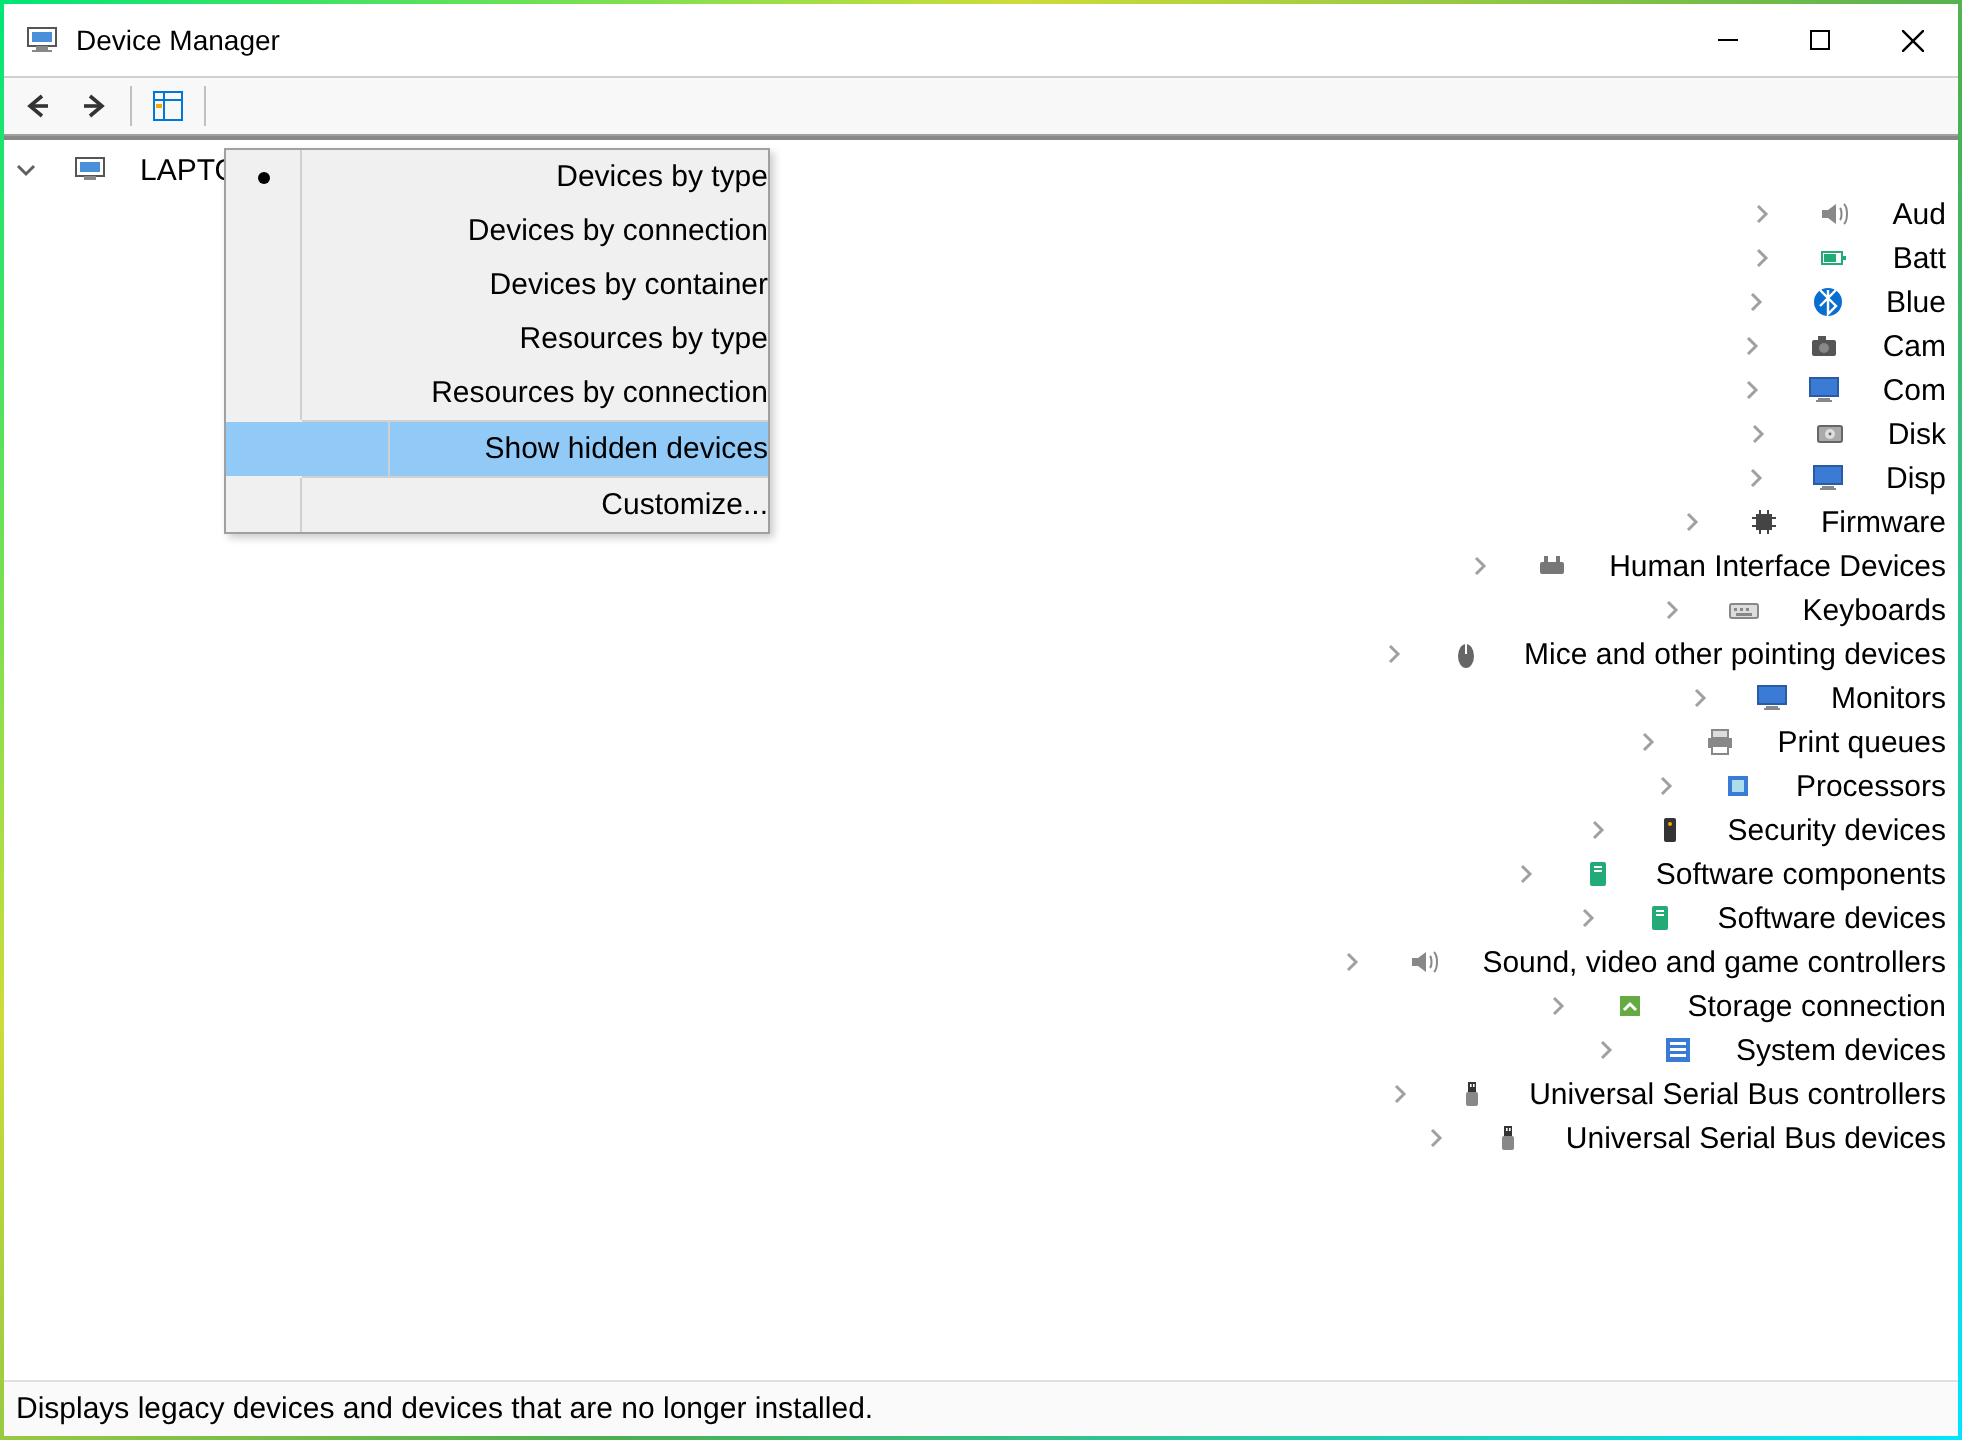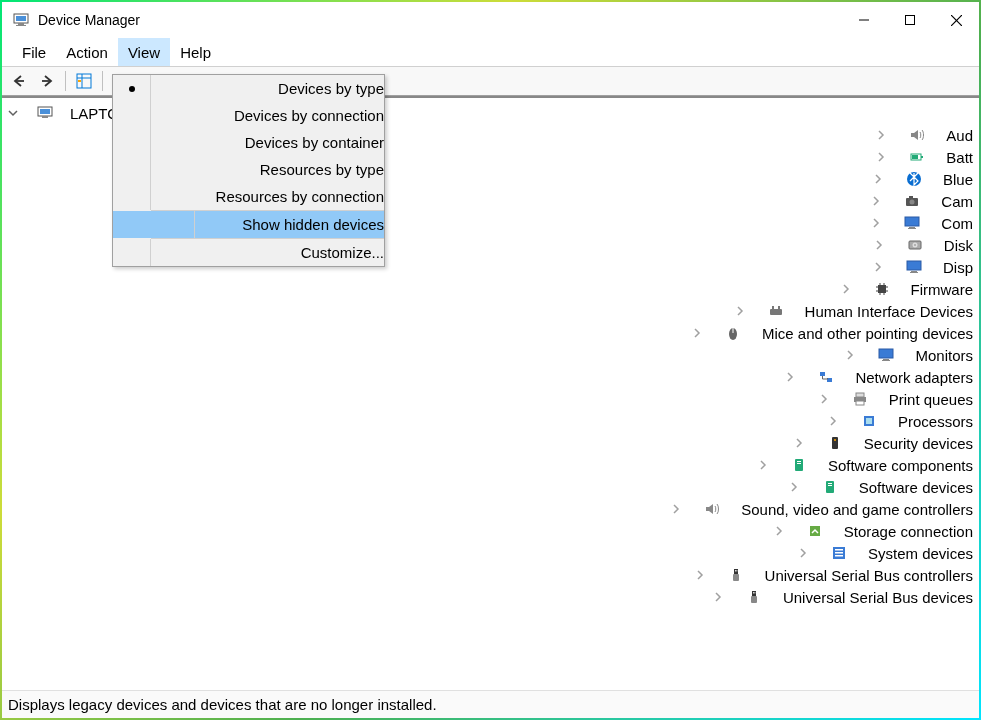--- a/index.html
+++ b/index.html
@@ -201,26 +201,20 @@
         </svg>
     </div>
     <div class="win-btn">
       <svg width="11" height="11">
           <line x1="0" y1="0" x2="11" y2="11" stroke="#000" stroke-width="1.2"></line>
           <line x1="11" y1="0" x2="0" y2="11" stroke="#000" stroke-width="1.2"></line>
         </svg>
     </div>
   </div>
 
-  <div class="menubar">
-    <div class="menu-item">File</div>
-    <div class="menu-item">Action</div>
-    <div class="menu-item open">View</div>
-    <div class="menu-item">Help</div>
-  </div>
 
   <div class="toolbar">
     <div class="tool-btn">
       <svg width="16" height="16" viewBox="0 0 16 16">
           <path d="M10 3 L4 8 L10 13" fill="none" stroke="#333" stroke-width="1.8"></path>
           <line x1="4" y1="8" x2="13" y2="8" stroke="#333" stroke-width="1.8"></line>
         </svg>
     </div>
     <div class="tool-btn">
       <svg width="16" height="16" viewBox="0 0 16 16">
@@ -398,55 +392,57 @@
             <span>Human Interface Devices</span>
           </div>
           <div class="tree-node">
             <span class="expander">
               <svg width="10" height="10" viewBox="0 0 10 10">
                 <path d="M3 1 L7 5 L3 9" fill="none" stroke="#a0a0a0" stroke-width="1.5"></path>
               </svg>
             </span>
             <span class="node-icon">
               <svg width="16" height="16" viewBox="0 0 16 16">
+                <rect x="1" y="5" width="14" height="7" rx="1" fill="#ddd" stroke="#888"></rect>
+                <rect x="3" y="7" width="1.5" height="1.5" fill="#888"></rect>
+                <rect x="6" y="7" width="1.5" height="1.5" fill="#888"></rect>
+                <rect x="9" y="7" width="1.5" height="1.5" fill="#888"></rect>
+                <rect x="4" y="9.5" width="8" height="1.5" fill="#888"></rect>
+              </svg>
+            </span>
+            <span>Keyboards</span>
+          </div>
+          <div class="tree-node">
+            <span class="expander">
+              <svg width="10" height="10" viewBox="0 0 10 10">
+                <path d="M3 1 L7 5 L3 9" fill="none" stroke="#a0a0a0" stroke-width="1.5"></path>
+              </svg>
+            </span>
+            <span class="node-icon">
+              <svg width="16" height="16" viewBox="0 0 16 16">
                 <ellipse cx="8" cy="9" rx="4" ry="6" fill="#666"></ellipse>
                 <line x1="8" y1="3" x2="8" y2="8" stroke="#fff"></line>
               </svg>
             </span>
             <span>Mice and other pointing devices</span>
           </div>
           <div class="tree-node">
             <span class="expander">
               <svg width="10" height="10" viewBox="0 0 10 10">
                 <path d="M3 1 L7 5 L3 9" fill="none" stroke="#a0a0a0" stroke-width="1.5"></path>
               </svg>
             </span>
             <span class="node-icon">
               <svg width="16" height="16" viewBox="0 0 16 16">
                 <rect x="1" y="2" width="14" height="9" fill="#3a7bd5" stroke="#2a5ba5"></rect>
                 <rect x="5" y="12" width="6" height="1" fill="#888"></rect>
                 <rect x="4" y="13" width="8" height="1" fill="#888"></rect>
               </svg>
             </span>
             <span>Monitors</span>
-          </div>
-          <div class="tree-node">
-            <span class="expander">
-              <svg width="10" height="10" viewBox="0 0 10 10">
-                <path d="M3 1 L7 5 L3 9" fill="none" stroke="#a0a0a0" stroke-width="1.5"></path>
-              </svg>
-            </span>
-            <span class="node-icon">
-              <svg width="16" height="16" viewBox="0 0 16 16">
-                <rect x="2" y="3" width="5" height="4" fill="#3a7bd5"></rect>
-                <rect x="9" y="9" width="5" height="4" fill="#3a7bd5"></rect>
-                <path d="M4.5 7v3h5V9" fill="none" stroke="#666"></path>
-              </svg>
-            </span>
-            <span>Network adapters</span>
           </div>
           <div class="tree-node">
             <span class="expander">
               <svg width="10" height="10" viewBox="0 0 10 10">
                 <path d="M3 1 L7 5 L3 9" fill="none" stroke="#a0a0a0" stroke-width="1.5"></path>
               </svg>
             </span>
             <span class="node-icon">
               <svg width="16" height="16" viewBox="0 0 16 16">
                 <rect x="4" y="2" width="8" height="4" fill="#ddd" stroke="#888"></rect>

